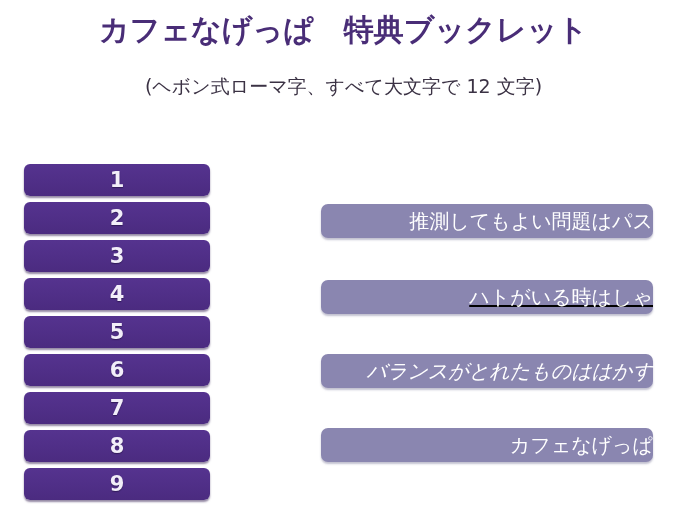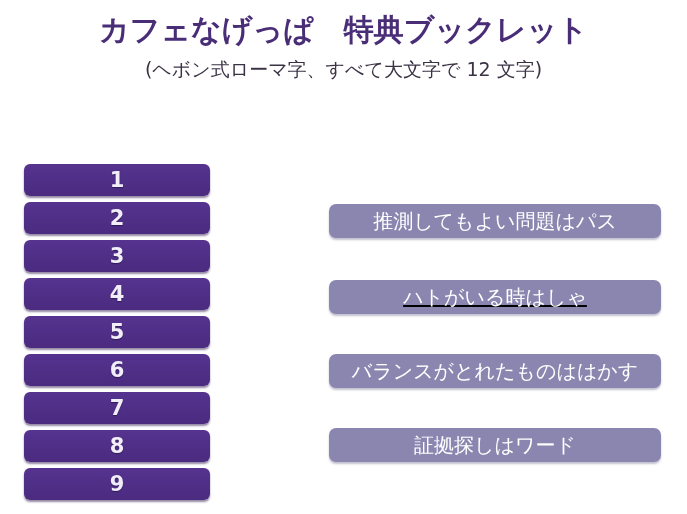--- a/index.html
+++ b/index.html
@@ -35,21 +35,21 @@
     font-weight: bold;
     font-size: 30px;
     line-height: 44px;
     letter-spacing: 0px;
     white-space: pre;
   }
   .subtitle-line {
     color: #3b3244;
     font-size: 19px;
     line-height: 30px;
-    margin-top: 2px;
+    margin-top: 19px;
     white-space: pre;
   }
 
   
   .bars {
     position: absolute;
     left: 24px;
     top: 164px;
     width: 186px;
   }
@@ -76,33 +76,33 @@
 
   
   .hints {
     position: absolute;
     left: 313px;
     top: 204px;
     width: 332px;
   }
   .hint {
     position: absolute;
-    left: 16px;
+    left: 8px;
     width: 332px;
     height: 34px;
     background: #8a86b0;
     border-radius: 7px;
     box-shadow: 0 2px 2px rgba(120, 118, 150, 0.45);
     display: flex;
     align-items: center;
-    justify-content: center;
+    justify-content: flex-end;
   }
   .hint-0 { top: 0px; }
   .hint-1 { top: 76px; text-decoration: underline; }
-  .hint-2 { top: 150px; }
+  .hint-2 { top: 150px; font-style: italic; }
   .hint-3 { top: 224px; }
 
   .hint-text {
     color: #ffffff;
     font-size: 20px;
     line-height: 20px;
     white-space: pre;
   }
 </style>
 </head>
@@ -149,17 +149,17 @@
     <div class="hint hint-0">
       <span class="hint-text">推測してもよい問題はパス</span>
     </div>
     <div class="hint hint-1">
       <span class="hint-text">ハトがいる時はしゃ</span>
     </div>
     <div class="hint hint-2">
       <span class="hint-text">バランスがとれたものははかす</span>
     </div>
     <div class="hint hint-3">
-      <span class="hint-text">証拠探しはワード</span>
+      <span class="hint-text">カフェなげっぱ</span>
     </div>
   </div>
 
 </div>
 
 </body></html>

